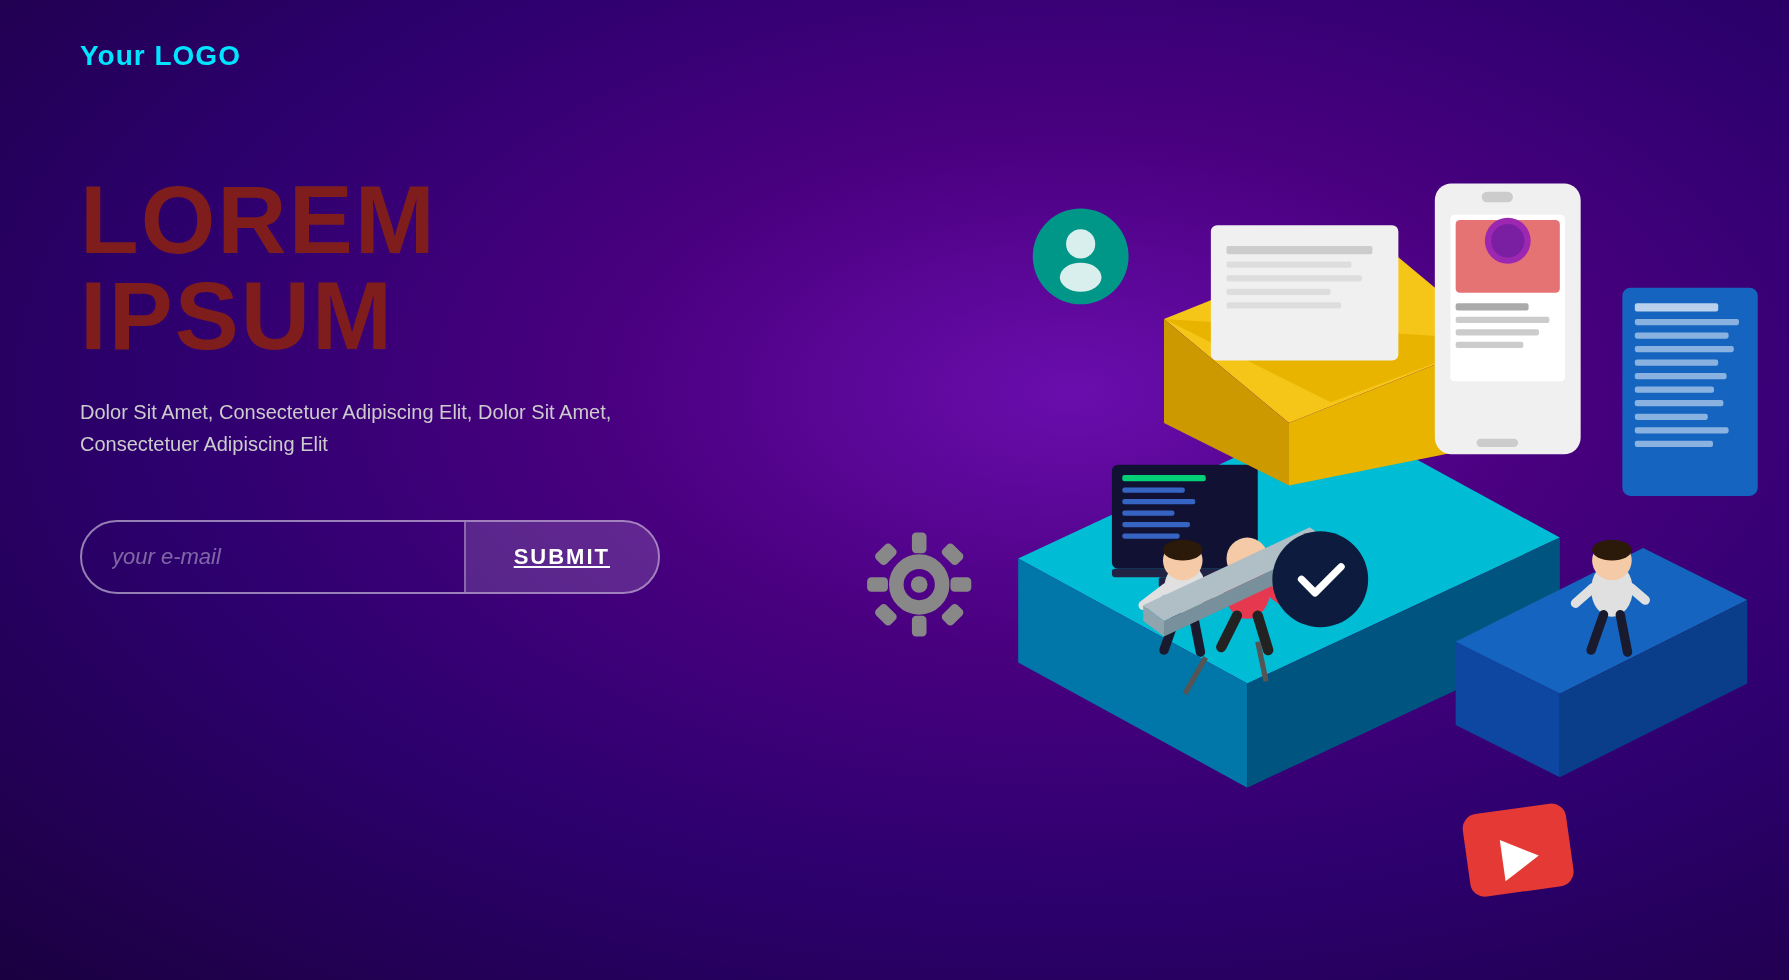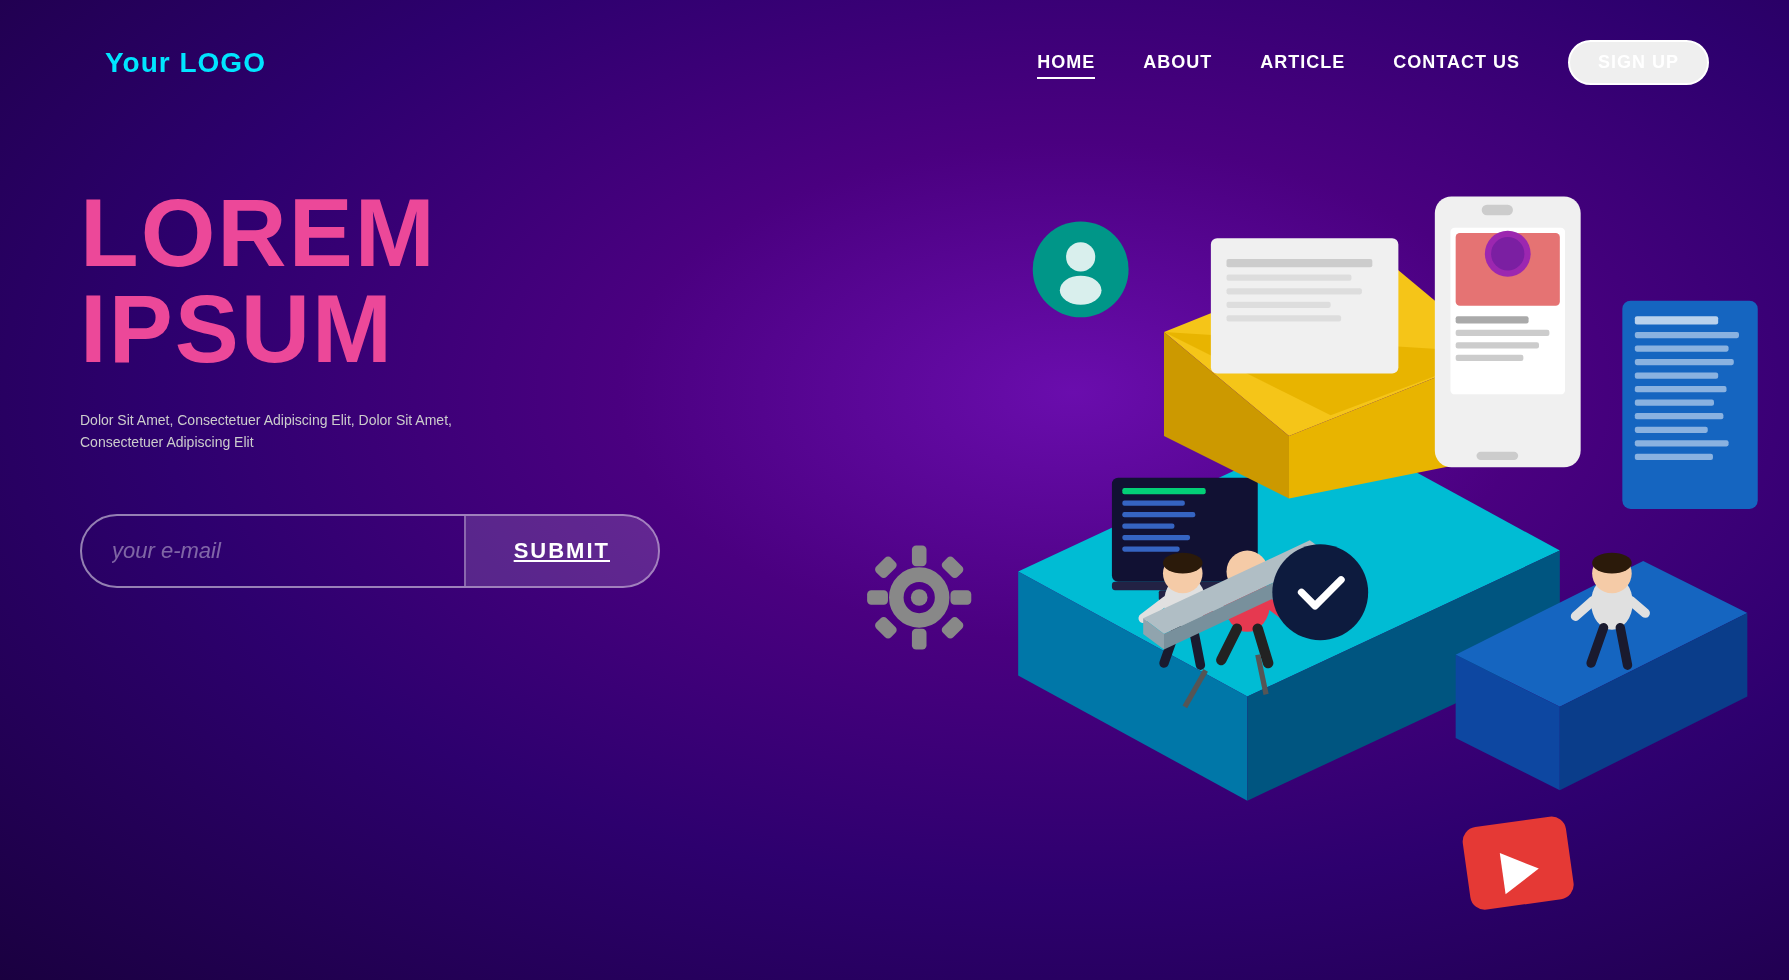--- a/index.html
+++ b/index.html
@@ -8,26 +8,25 @@
       height: 980px;
       overflow: hidden;
       font-family: 'Arial', sans-serif;
       background: radial-gradient(ellipse at 60% 40%, #6a0dad 0%, #4a0080 30%, #2d006e 60%, #1a0040 100%);
       position: relative;
     }
 
     
     .header {
       display: flex;
-      align-items: center;
+      align-items: flex-end;
       justify-content: space-between;
       padding: 40px 80px 0 80px;
       position: relative;
       z-index: 10;
-      margin-left: 25px;
     }
     .logo {
       font-size: 28px;
       font-weight: bold;
       color: #00e5ff;
       letter-spacing: 1px;
     }
     .nav {
       display: flex;
       align-items: center;
@@ -69,27 +68,27 @@
       padding: 80px 80px 0 80px;
       position: relative;
     }
     .hero-content {
       flex: 0 0 680px;
       padding-top: 20px;
     }
     .hero-title {
       font-size: 96px;
       font-weight: 900;
-      color: #ec4899;
+      color: #7f1d1d;
       line-height: 1.0;
       letter-spacing: 2px;
       margin-bottom: 32px;
     }
     .hero-subtitle {
-      font-size: 14px;
+      font-size: 20px;
       color: #ccc;
       line-height: 1.6;
       margin-bottom: 60px;
       max-width: 560px;
     }
 
     
     .email-form {
       display: flex;
       align-items: flex-end;
@@ -141,27 +140,20 @@
       left: 0;
       width: 100%;
       height: 100%;
     }
   </style>
 </head>
 <body>
 
 <header class="header">
   <div class="logo">Your LOGO</div>
-  <nav class="nav">
-    <a class="nav-item active">HOME</a>
-    <a class="nav-item">ABOUT</a>
-    <a class="nav-item">ARTICLE</a>
-    <a class="nav-item">CONTACT US</a>
-    <button class="nav-signup">SIGN UP</button>
-  </nav>
 </header>
 
 <section class="hero">
   <div class="hero-content">
     <h1 class="hero-title">
       <span>LOREM IPSUM</span><br>
     </h1>
     <p class="hero-subtitle">Dolor Sit Amet, Consectetuer Adipiscing Elit, Dolor Sit Amet,<br>Consectetuer Adipiscing Elit</p>
     <div class="email-form">
       <input class="email-input" type="email" placeholder="your e-mail" style="">

